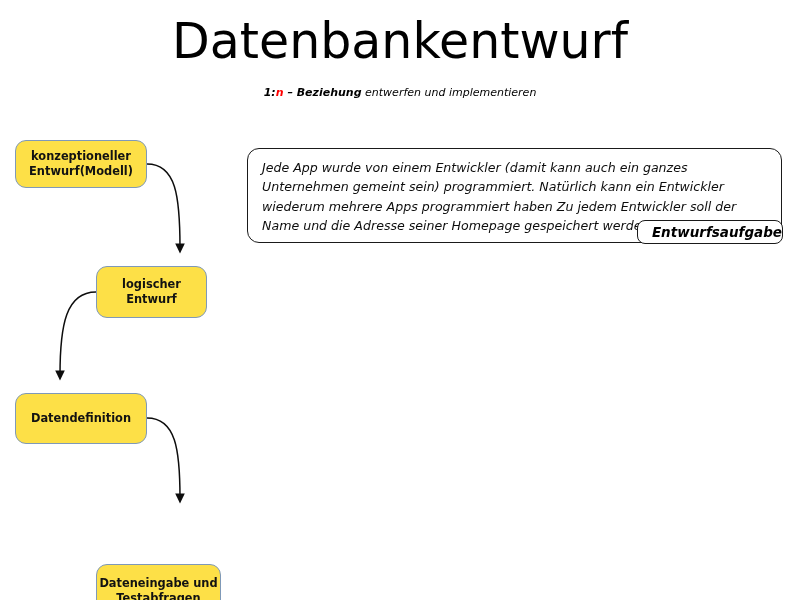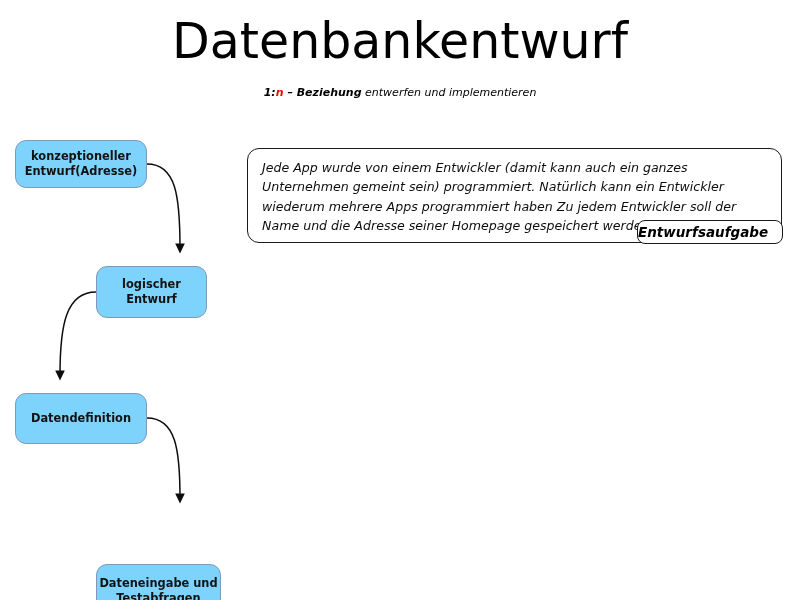--- a/index.html
+++ b/index.html
@@ -84,42 +84,42 @@
     left: 637px;
     top: 220px;
     width: 146px;
     height: 24px;
     border: 1.3px solid #1a1a1a;
     border-radius: 8px;
     background: #ffffff;
     box-sizing: border-box;
     display: flex;
     align-items: center;
-    justify-content: flex-start;
+    justify-content: flex-end;
     font-family: "DejaVu Sans", sans-serif;
     font-size: 13.5px;
     font-weight: bold;
     font-style: italic;
     color: #000000;
     white-space: nowrap;
   }
 
   
   .flow-svg {
     position: absolute;
     left: 0;
     top: 0;
     width: 800px;
     height: 600px;
     pointer-events: none;
   }
   .fbox {
     position: absolute;
     box-sizing: border-box;
-    background: #7dd3fc;
+    background: #fde047;
     border: 1.4px solid #7f99b8;
     border-radius: 11px;
     display: flex;
     align-items: center;
     justify-content: center;
     text-align: center;
     font-family: "DejaVu Sans", sans-serif;
     font-size: 11.4px;
     font-weight: bold;
     line-height: 1.35;
@@ -152,21 +152,21 @@
       </marker>
     </defs>
     <path d="M147,164 C176,164 180,196 180,248" fill="none" stroke="#0d0d0d" stroke-width="1.5" marker-end="url(#arrowhead)"></path>
     <path d="M96,292 C66,292 60,325 60,375" fill="none" stroke="#0d0d0d" stroke-width="1.5" marker-end="url(#arrowhead)"></path>
     <path d="M147,418 C176,418 180,450 180,498" fill="none" stroke="#0d0d0d" stroke-width="1.5" marker-end="url(#arrowhead)"></path>
   </svg>
 
   <div class="fbox" id="fbox1">
     <div>
       <span>konzeptioneller</span><br>
-      <span>Entwurf(Adresse)</span>
+      <span>Entwurf(Modell)</span>
     </div>
   </div>
 
   <div class="fbox" id="fbox2">
     <div>
       <span>logischer Entwurf</span>
     </div>
   </div>
 
   <div class="fbox" id="fbox3">

